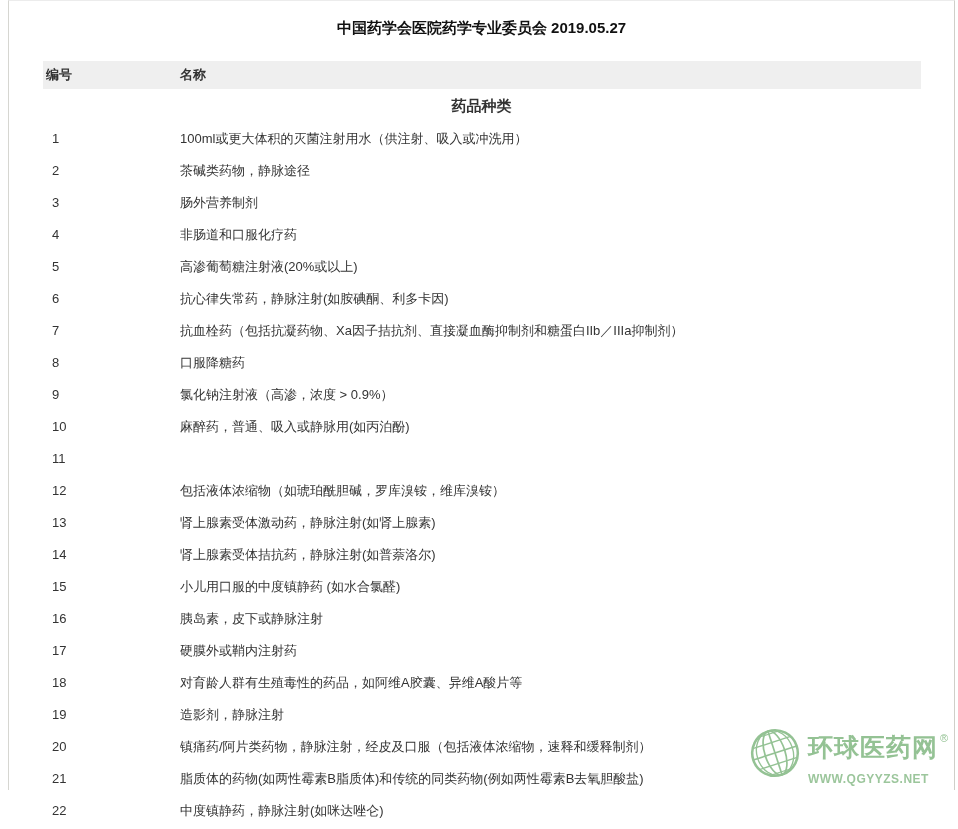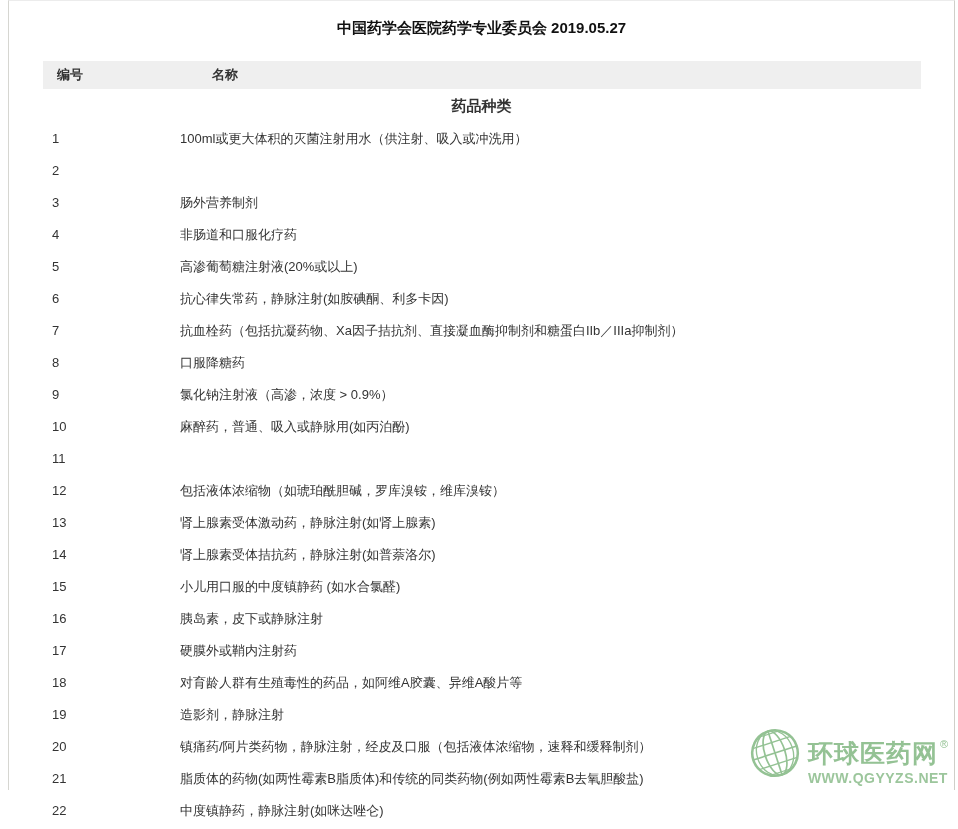--- a/index.html
+++ b/index.html
@@ -34,22 +34,21 @@
   }
   .header-bar {
     margin: 23px 33px 0 34px;
     height: 28px;
     line-height: 28px;
     background: #efefef;
     display: flex;
     font-size: 13px;
     font-weight: bold;
     color: #333333;
-    padding-left: 14px;
-    gap: 21px;
+    padding-left: 3px;
   }
   .h-no { width: 134px; }
   .h-name { flex: 1; }
   .section-row {
     height: 34px;
     line-height: 34px;
     text-align: center;
     font-size: 15px;
     font-weight: bold;
     color: #333333;
@@ -92,22 +91,22 @@
     font-size: 25px;
     font-weight: bold;
     letter-spacing: 1px;
   }
   .wm-reg {
     font-size: 11px;
     margin-left: 2px;
     margin-top: -2px;
   }
   .wm-url {
-    margin-top: 5px;
-    font-size: 14px;
+    margin-top: 13px;
+    font-size: 12px;
     font-weight: bold;
     letter-spacing: 0.5px;
     color: #9cc69c;
   }
 </style>
 </head>
 <body>
 
 <div class="page">
 
@@ -121,20 +120,21 @@
   <div class="section-row">药品种类</div>
 
   <div class="table-body" id="table-body">
   <div class="row">
     <span class="cell-no">1</span>
     <span class="cell-name">100ml或更大体积的灭菌注射用水（供注射、吸入或冲洗用）</span>
   </div>
 
   <div class="row">
     <span class="cell-no">2</span>
+    <span class="cell-name">茶碱类药物，静脉途径</span>
   </div>
 
   <div class="row">
     <span class="cell-no">3</span>
     <span class="cell-name">肠外营养制剂</span>
   </div>
 
   <div class="row">
     <span class="cell-no">4</span>
     <span class="cell-name">非肠道和口服化疗药</span>

